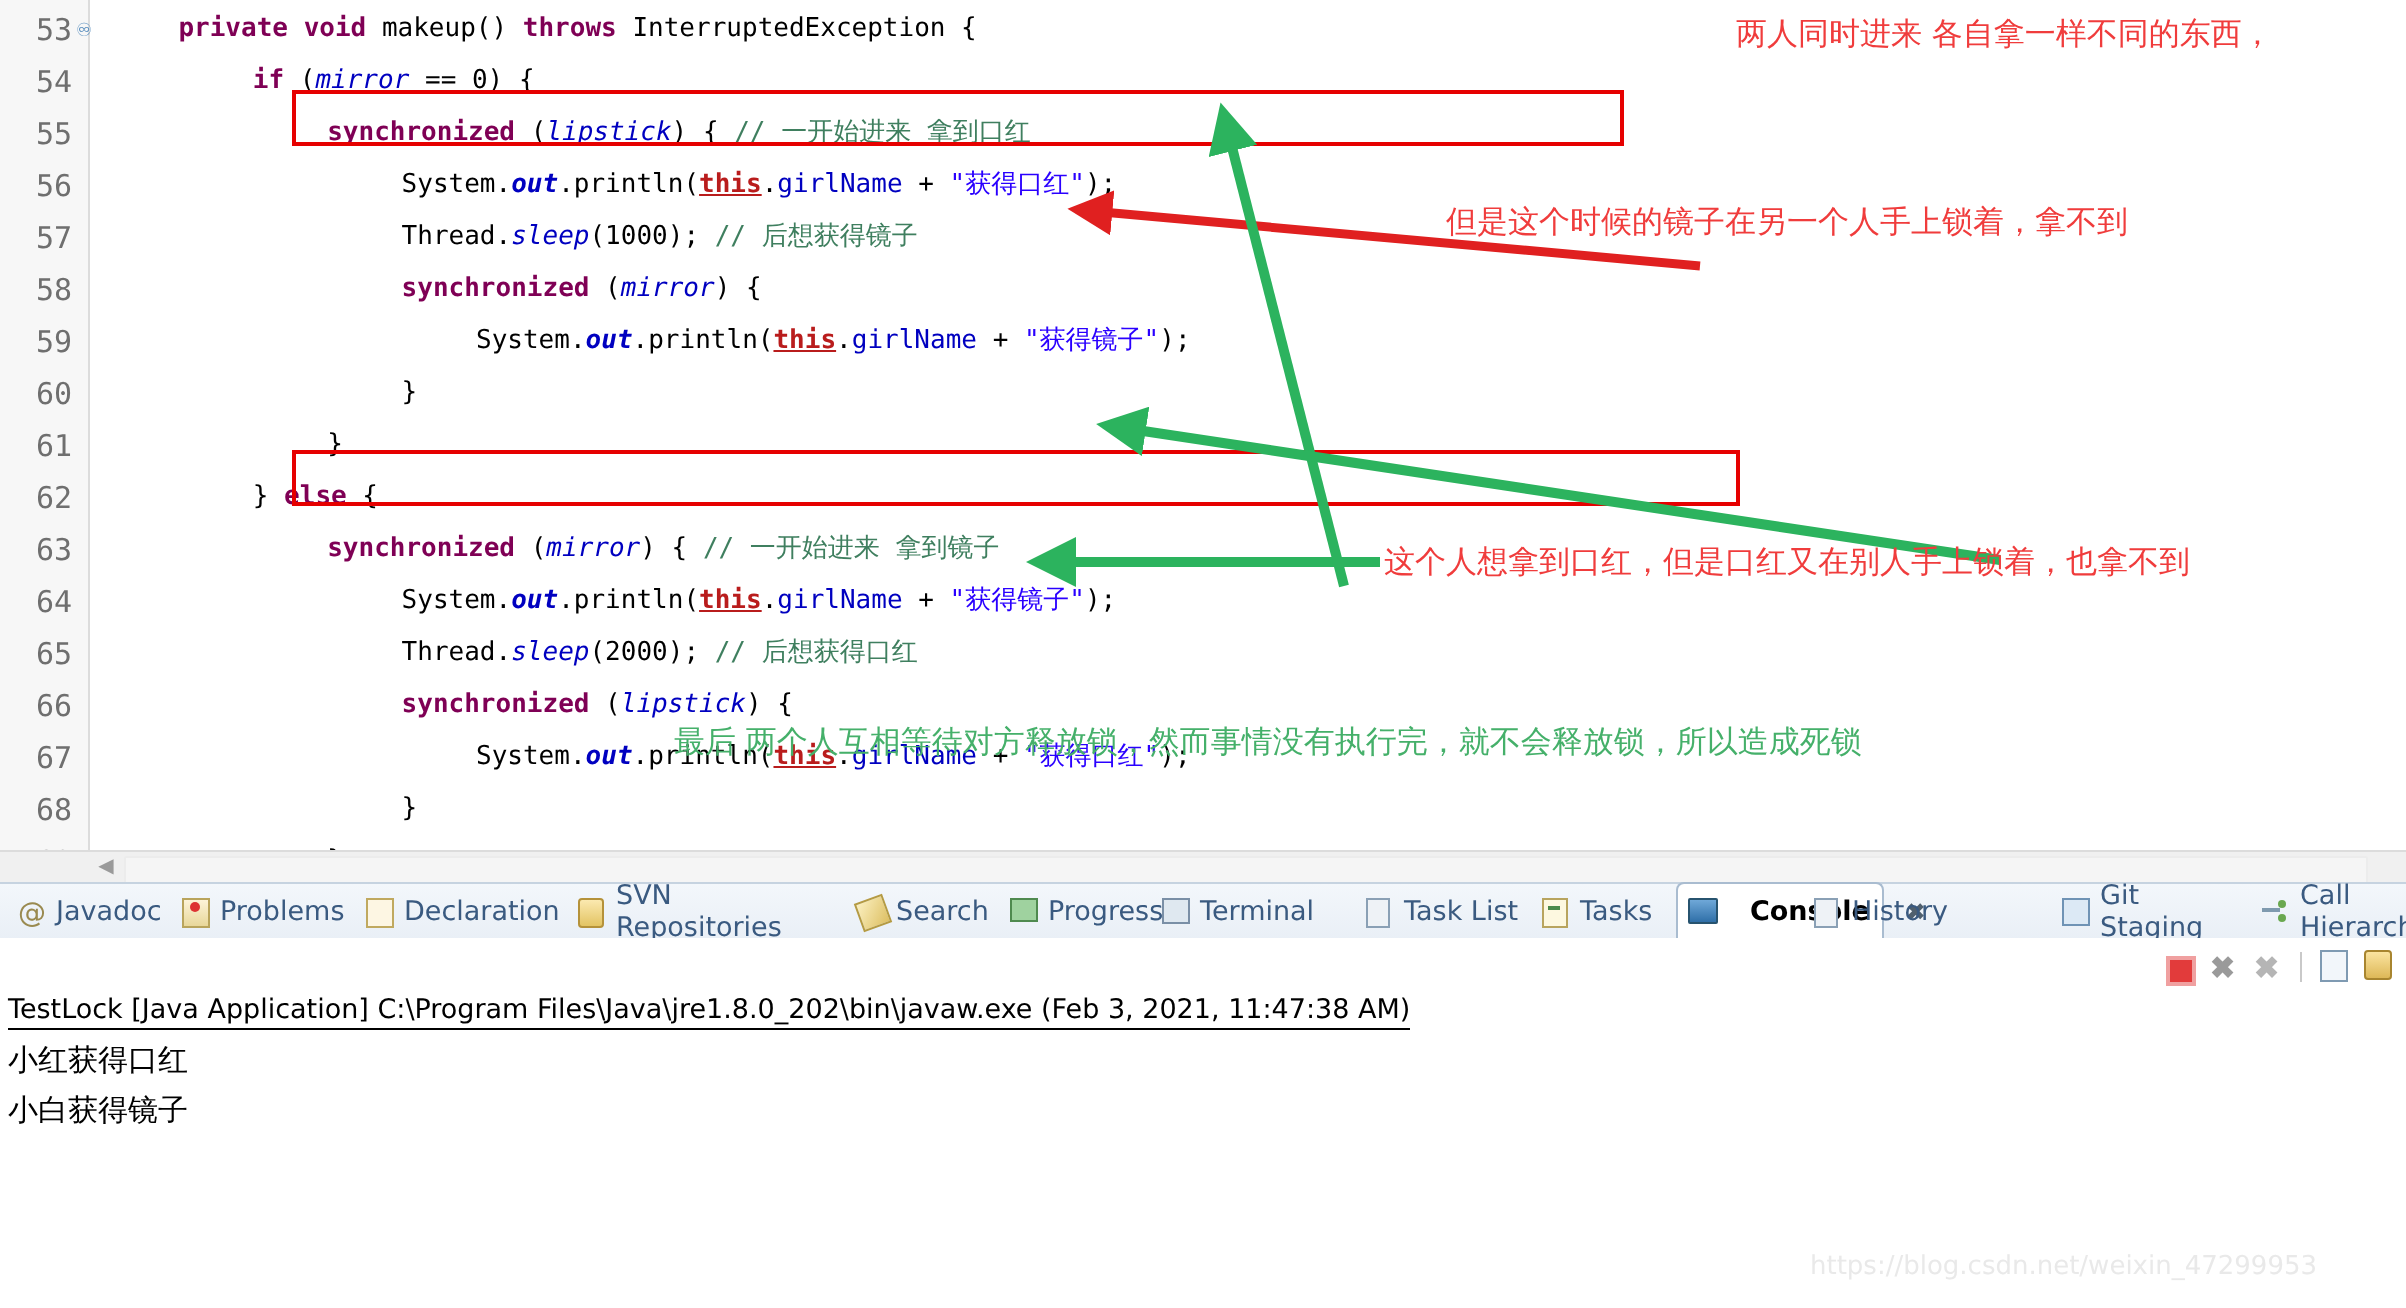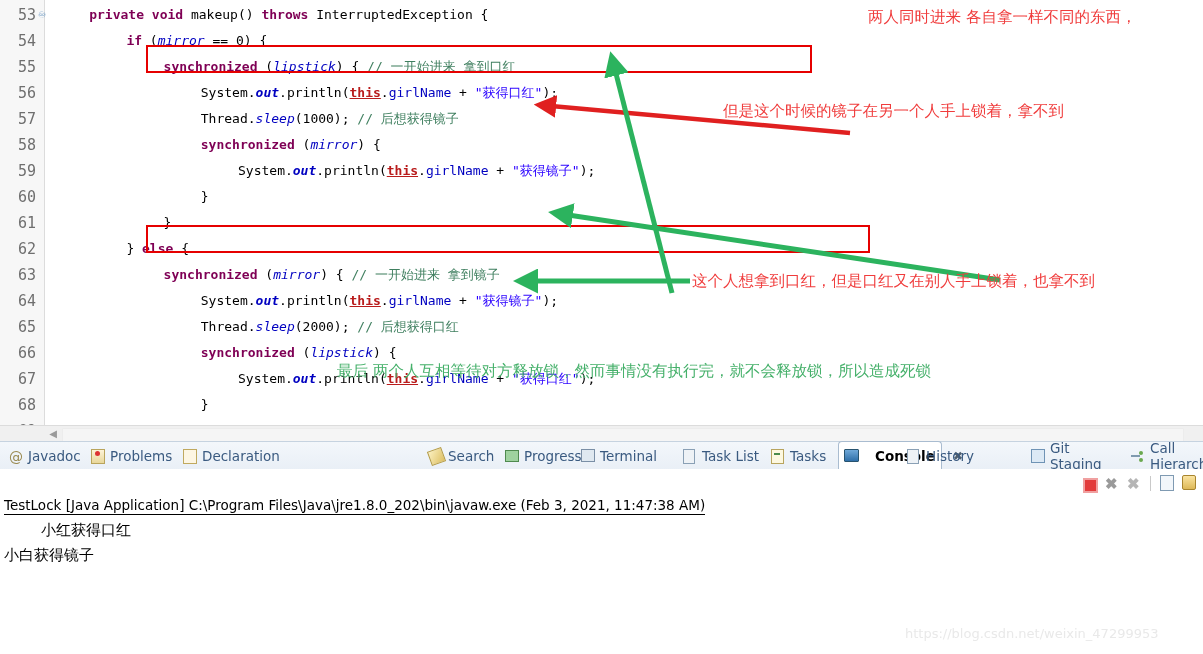--- a/index.html
+++ b/index.html
@@ -201,20 +201,24 @@
       <span>Javadoc</span>
     </div>
     <div class="tab" style="left: 86px; width: 92px;">
       <span class="ico"><span style="display:inline-block;width:12px;height:13px;background:linear-gradient(#fdf3d8,#e8d79a);border:1px solid #b9a45c;position:relative;"><span style="position:absolute;left:3px;top:1px;width:5px;height:5px;border-radius:50%;background:#d33;"></span></span></span>
       <span>Problems</span>
     </div>
     <div class="tab" style="left: 178px; width: 106px;">
       <span class="ico"><span style="display:inline-block;width:12px;height:13px;background:#fdf6e3;border:1px solid #c0a95f;"></span></span>
       <span>Declaration</span>
     </div>
+    <div class="tab" style="left: 284px; width: 140px;">
+      <span class="ico"><span style="display:inline-block;width:11px;height:13px;background:linear-gradient(#fbe9b0,#e3c463);border:1px solid #b5923a;border-radius:2px;"></span></span>
+      <span>SVN Repositories</span>
+    </div>
     <div class="tab" style="left: 424px; width: 76px;">
       <span class="ico"><span style="display:inline-block;width:13px;height:13px;background:linear-gradient(135deg,#fbf0c0,#ddbf62);transform:rotate(-20deg);border:1px solid #b59b43;"></span></span>
       <span>Search</span>
     </div>
     <div class="tab" style="left: 500px; width: 90px;">
       <span class="ico"><span style="display:inline-block;width:12px;height:10px;background:#9fd29f;border:1px solid #4f8a4f;"></span></span>
       <span>Progress</span>
     </div>
     <div class="tab" style="left: 576px; width: 88px;">
       <span class="ico"><span style="display:inline-block;width:12px;height:11px;background:#dfe8f0;border:1px solid #7a8fa6;"></span></span>
@@ -250,17 +254,17 @@
 <div id="console">
   <div id="consoletools">
       <span class="ci"><span style="display:inline-block;width:11px;height:11px;background:#e23b3b;border:2px solid #f0a0a0;margin-top:3px;"></span></span>
       <span class="ci"><span style="color:#9a9a9a;font-size:15px;font-weight:bold;">✖</span></span>
       <span class="ci"><span style="color:#b5b5b5;font-size:15px;font-weight:bold;">✖</span></span>
       <span style="display: inline-block; width: 1px; height: 15px; background: rgb(201, 201, 201); margin: 0px 4px 0px 6px;"></span>
       <span class="ci"><span style="display:inline-block;width:12px;height:14px;background:#f2f6fa;border:1px solid #7f9ab2;"></span></span>
       <span class="ci"><span style="display:inline-block;width:12px;height:13px;background:linear-gradient(#fbe4a0,#ddb858);border:1px solid #a8852f;border-radius:2px;"></span></span>
     </div>
   <div id="procline">TestLock [Java Application] C:\Program Files\Java\jre1.8.0_202\bin\javaw.exe (Feb 3, 2021, 11:47:38 AM)</div>
-  <div class="outline" style="top:52px;margin-left:37px;">小红获得口红</div>
+  <div class="outline" style="top:52px;">小红获得口红</div>
   <div class="outline" style="top:77px;">小白获得镜子</div>
 </div>
 
 <div id="watermark">https://blog.csdn.net/weixin_47299953</div>
 
 </body></html>

